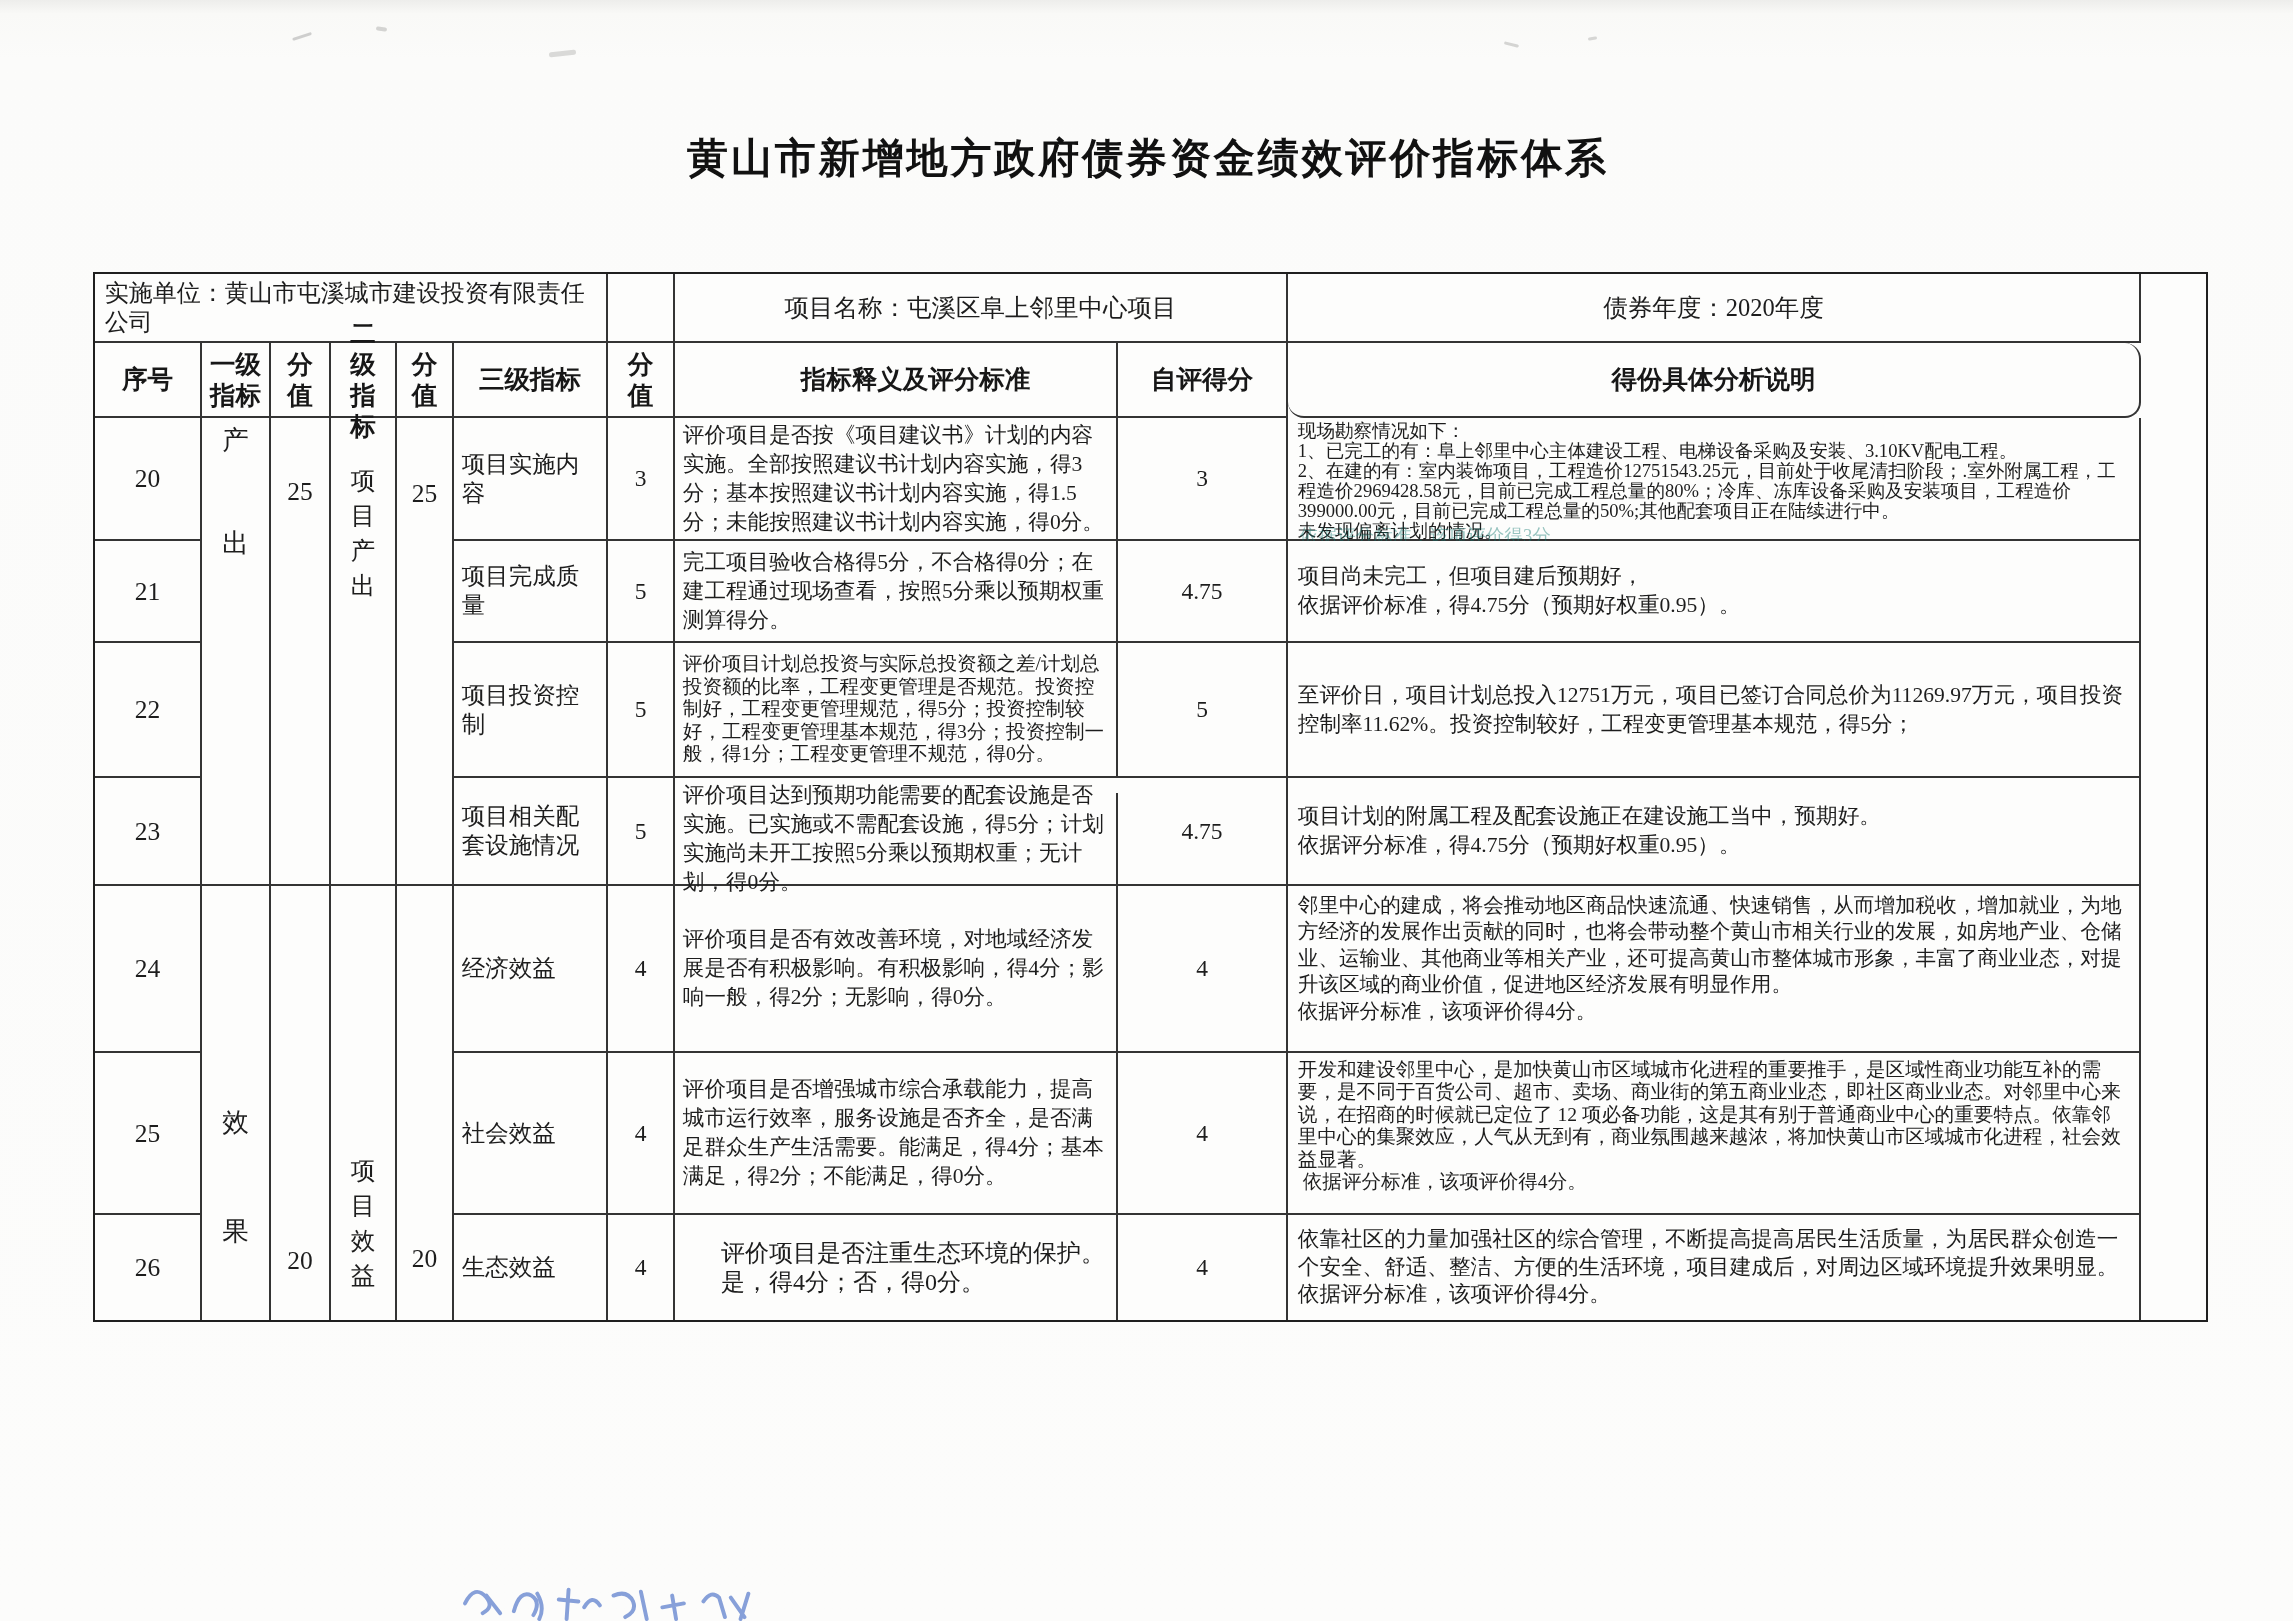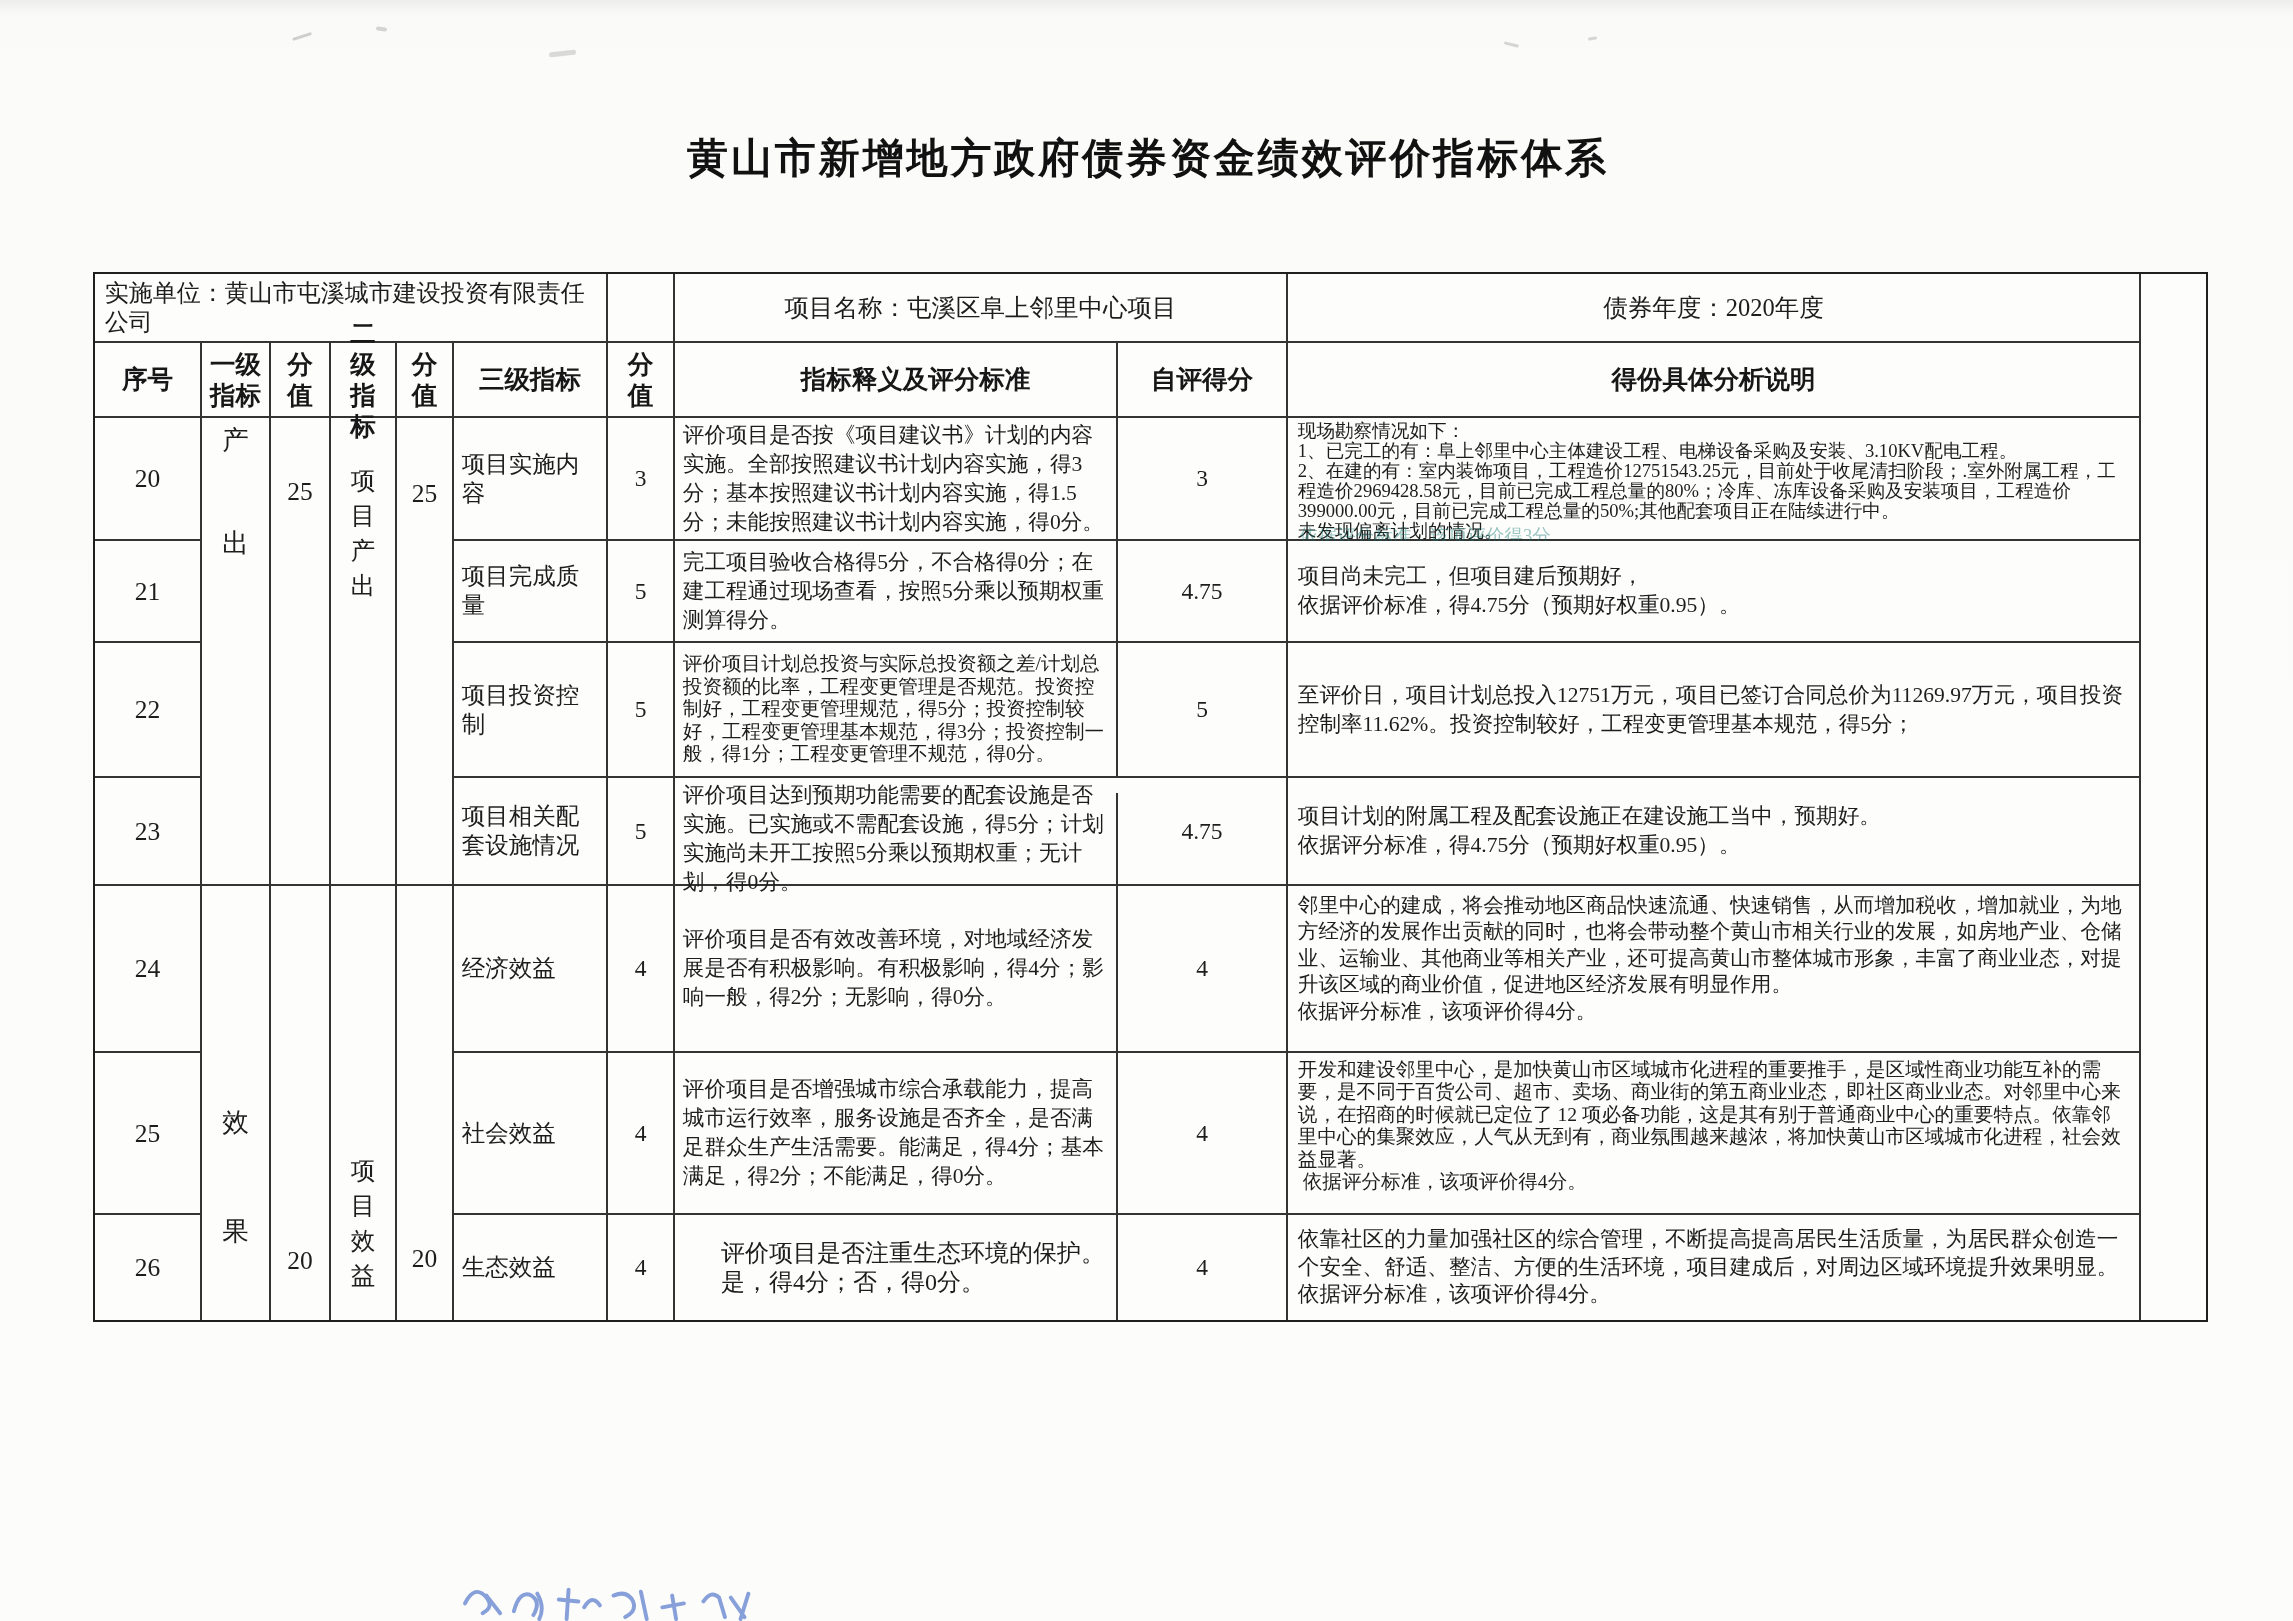--- a/index.html
+++ b/index.html
@@ -65,21 +65,21 @@
   <div class="c hdr pre" style="grid-area:2/2/3/3;">一级
 指标</div>
   <div class="c hdr" style="grid-area:2/3/3/4;">分值</div>
   <div class="c hdr pre" style="grid-area:2/4/3/5;">二级
 指标</div>
   <div class="c hdr" style="grid-area:2/5/3/6;">分值</div>
   <div class="c hdr" style="grid-area:2/6/3/7;">三级指标</div>
   <div class="c hdr" style="grid-area:2/7/3/8;">分值</div>
   <div class="c hdr" style="grid-area:2/8/3/9;padding-left:48px;">指标释义及评分标准</div>
   <div class="c hdr" style="grid-area:2/9/3/10;">自评得分</div>
-  <div class="c hdr" style="grid-area:2/10/3/11;">得份具体分析说明</div>
+  <div class="c hdr" style="grid-area:2/10/3/11;border-radius:16px;">得份具体分析说明</div>
 
   <div class="c num" style="grid-area:3/1/4/2;">20</div>
   <div class="c num" style="grid-area:4/1/5/2;">21</div>
   <div class="c num" style="grid-area:5/1/6/2;">22</div>
   <div class="c num" style="grid-area:6/1/7/2;">23</div>
   <div class="c num" style="grid-area:7/1/8/2;">24</div>
   <div class="c num" style="grid-area:8/1/9/2;">25</div>
   <div class="c num nbb" style="grid-area:9/1/10/2;">26</div>
 
   <div class="c vcell" style="grid-area:3/2/7/3;padding-top:7.8px;gap:74px;">

